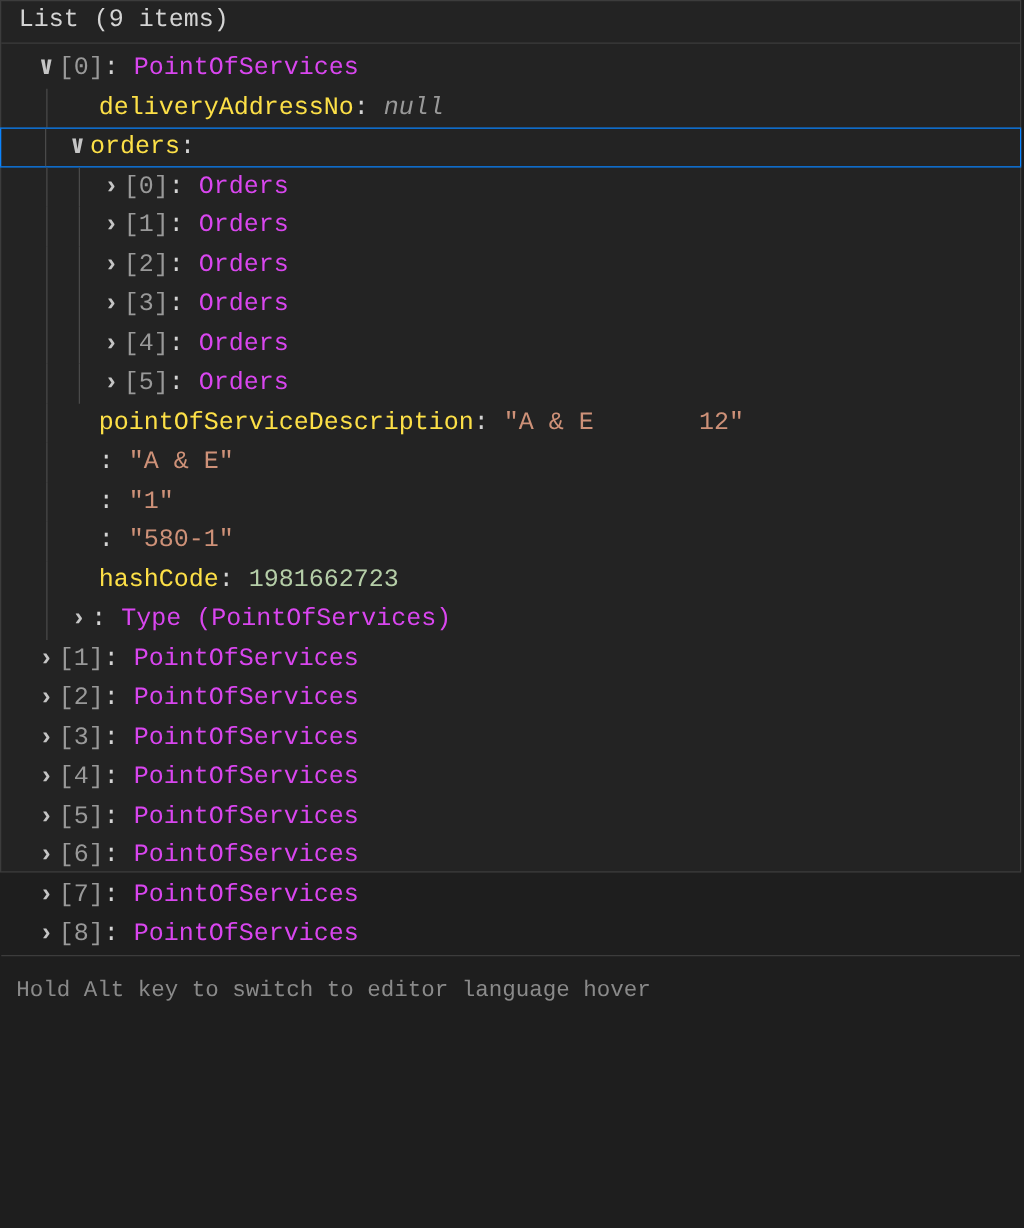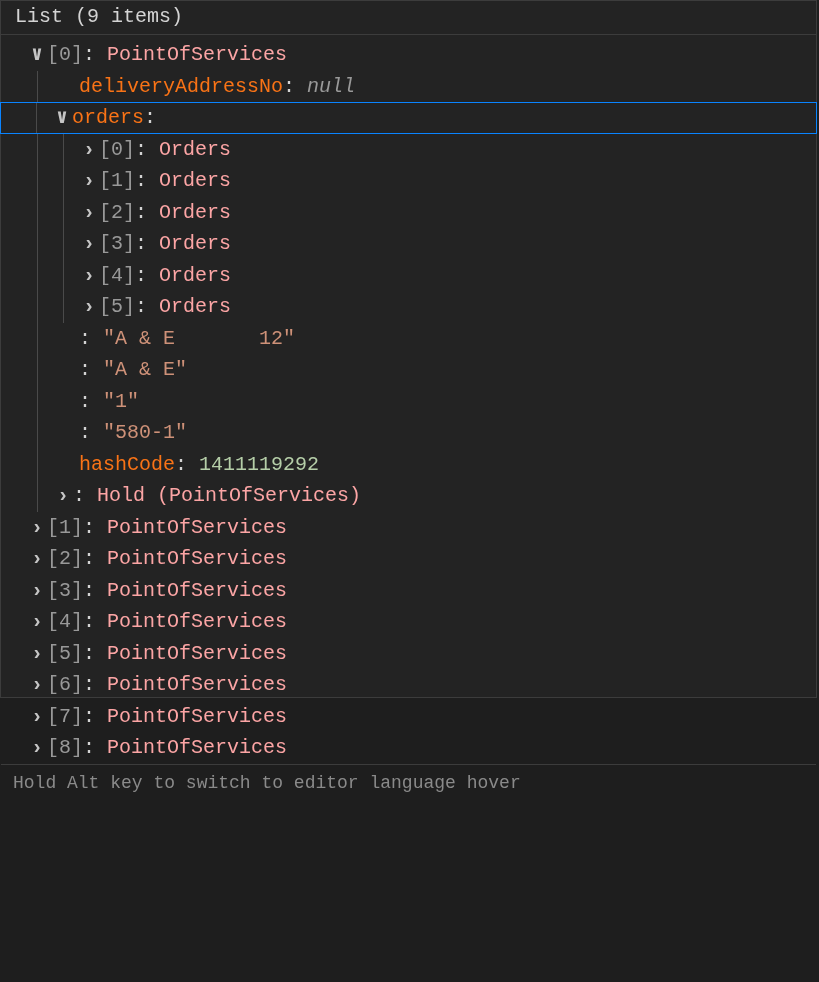--- a/index.html
+++ b/index.html
@@ -48,39 +48,39 @@
   }
   .chev {
     display:inline-flex;
     width:20px;
     justify-content:center;
     color:#c5c5c5;
     cursor:pointer;
     font-weight:bold;
   }
   .idx   { color:#999999; }
-  .key   { color:#f97316; }
-  .type  { color:#fca5a5; }
+  .key   { color:#fde047; }
+  .type  { color:#d946ef; }
   .null  { color:#999999;font-style:italic; }
   .str   { color:#ce9178; }
   .num   { color:#b5cea8; }
   .colon { color:#d4d4d4; }
   .sel {
     border:1px solid #0a84ff;
     border-left:none;
     border-right:none;
     box-sizing:border-box;
     margin-left:-1px; margin-right:-1px;
   }
   .sel-left  { position:absolute; left:0;  top:0; bottom:0; border-left:1px solid #0a84ff; }
   .sel-right { position:absolute; right:0; top:0; bottom:0; border-right:1px solid #0a84ff; }
   .sel-wrap { position:relative; }
   .footer{
     border-top:1px solid #3c3c3c;
-    padding:8px 12px;
+    padding:18px 12px;
     color:#8a8a8a;
     font-size:18px;
   }
 </style>
 </head>
 <body>
 
 <div class="panel">
 
   <div class="header">List (9 items)</div>
@@ -139,49 +139,49 @@
     </div>
     <div class="row">
       <span class="indent"></span><span class="guide"></span><span class="guide"></span>
       <span class="chev">›</span>
       <span class="idx">[5]</span><span class="colon">: </span>
       <span class="type">Orders</span>
     </div>
 
     <div class="row">
       <span class="indent"></span><span class="guide"></span><span class="indent"></span>
-      <span class="colon">: </span>
+      <span class="key">pointOfServiceDescription</span><span class="colon">: </span>
       <span class="str">"A &amp; E       12"</span>
     </div>
     <div class="row">
       <span class="indent"></span><span class="guide"></span><span class="indent"></span>
       <span class="colon">: </span>
       <span class="str">"A &amp; E"</span>
     </div>
     <div class="row">
       <span class="indent"></span><span class="guide"></span><span class="indent"></span>
       <span class="colon">: </span>
       <span class="str">"1"</span>
     </div>
     <div class="row">
       <span class="indent"></span><span class="guide"></span><span class="indent"></span>
       <span class="colon">: </span>
       <span class="str">"580-1"</span>
     </div>
     <div class="row">
       <span class="indent"></span><span class="guide"></span><span class="indent"></span>
       <span class="key">hashCode</span><span class="colon">: </span>
-      <span class="num">1411119292</span>
+      <span class="num">1981662723</span>
     </div>
 
     <div class="row">
       <span class="indent"></span><span class="guide"></span>
       <span class="chev">›</span>
       <span class="colon">: </span>
-      <span class="type">Hold (PointOfServices)</span>
+      <span class="type">Type (PointOfServices)</span>
     </div>
 
     <div class="row">
       <span class="indent"></span>
       <span class="chev">›</span>
       <span class="idx">[1]</span><span class="colon">: </span>
       <span class="type">PointOfServices</span>
     </div>
     <div class="row">
       <span class="indent"></span>

